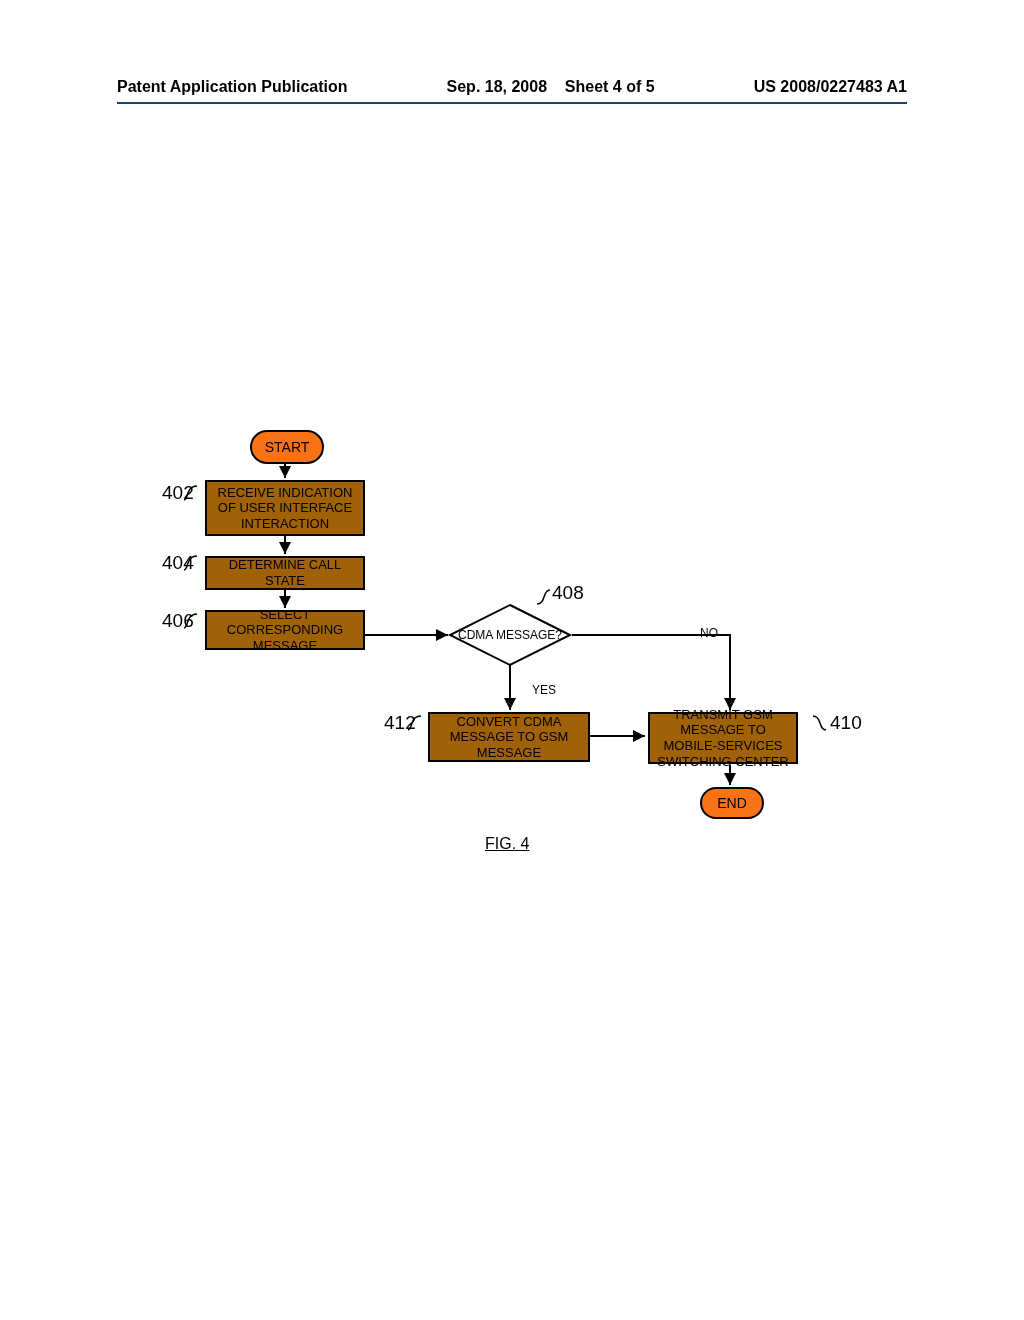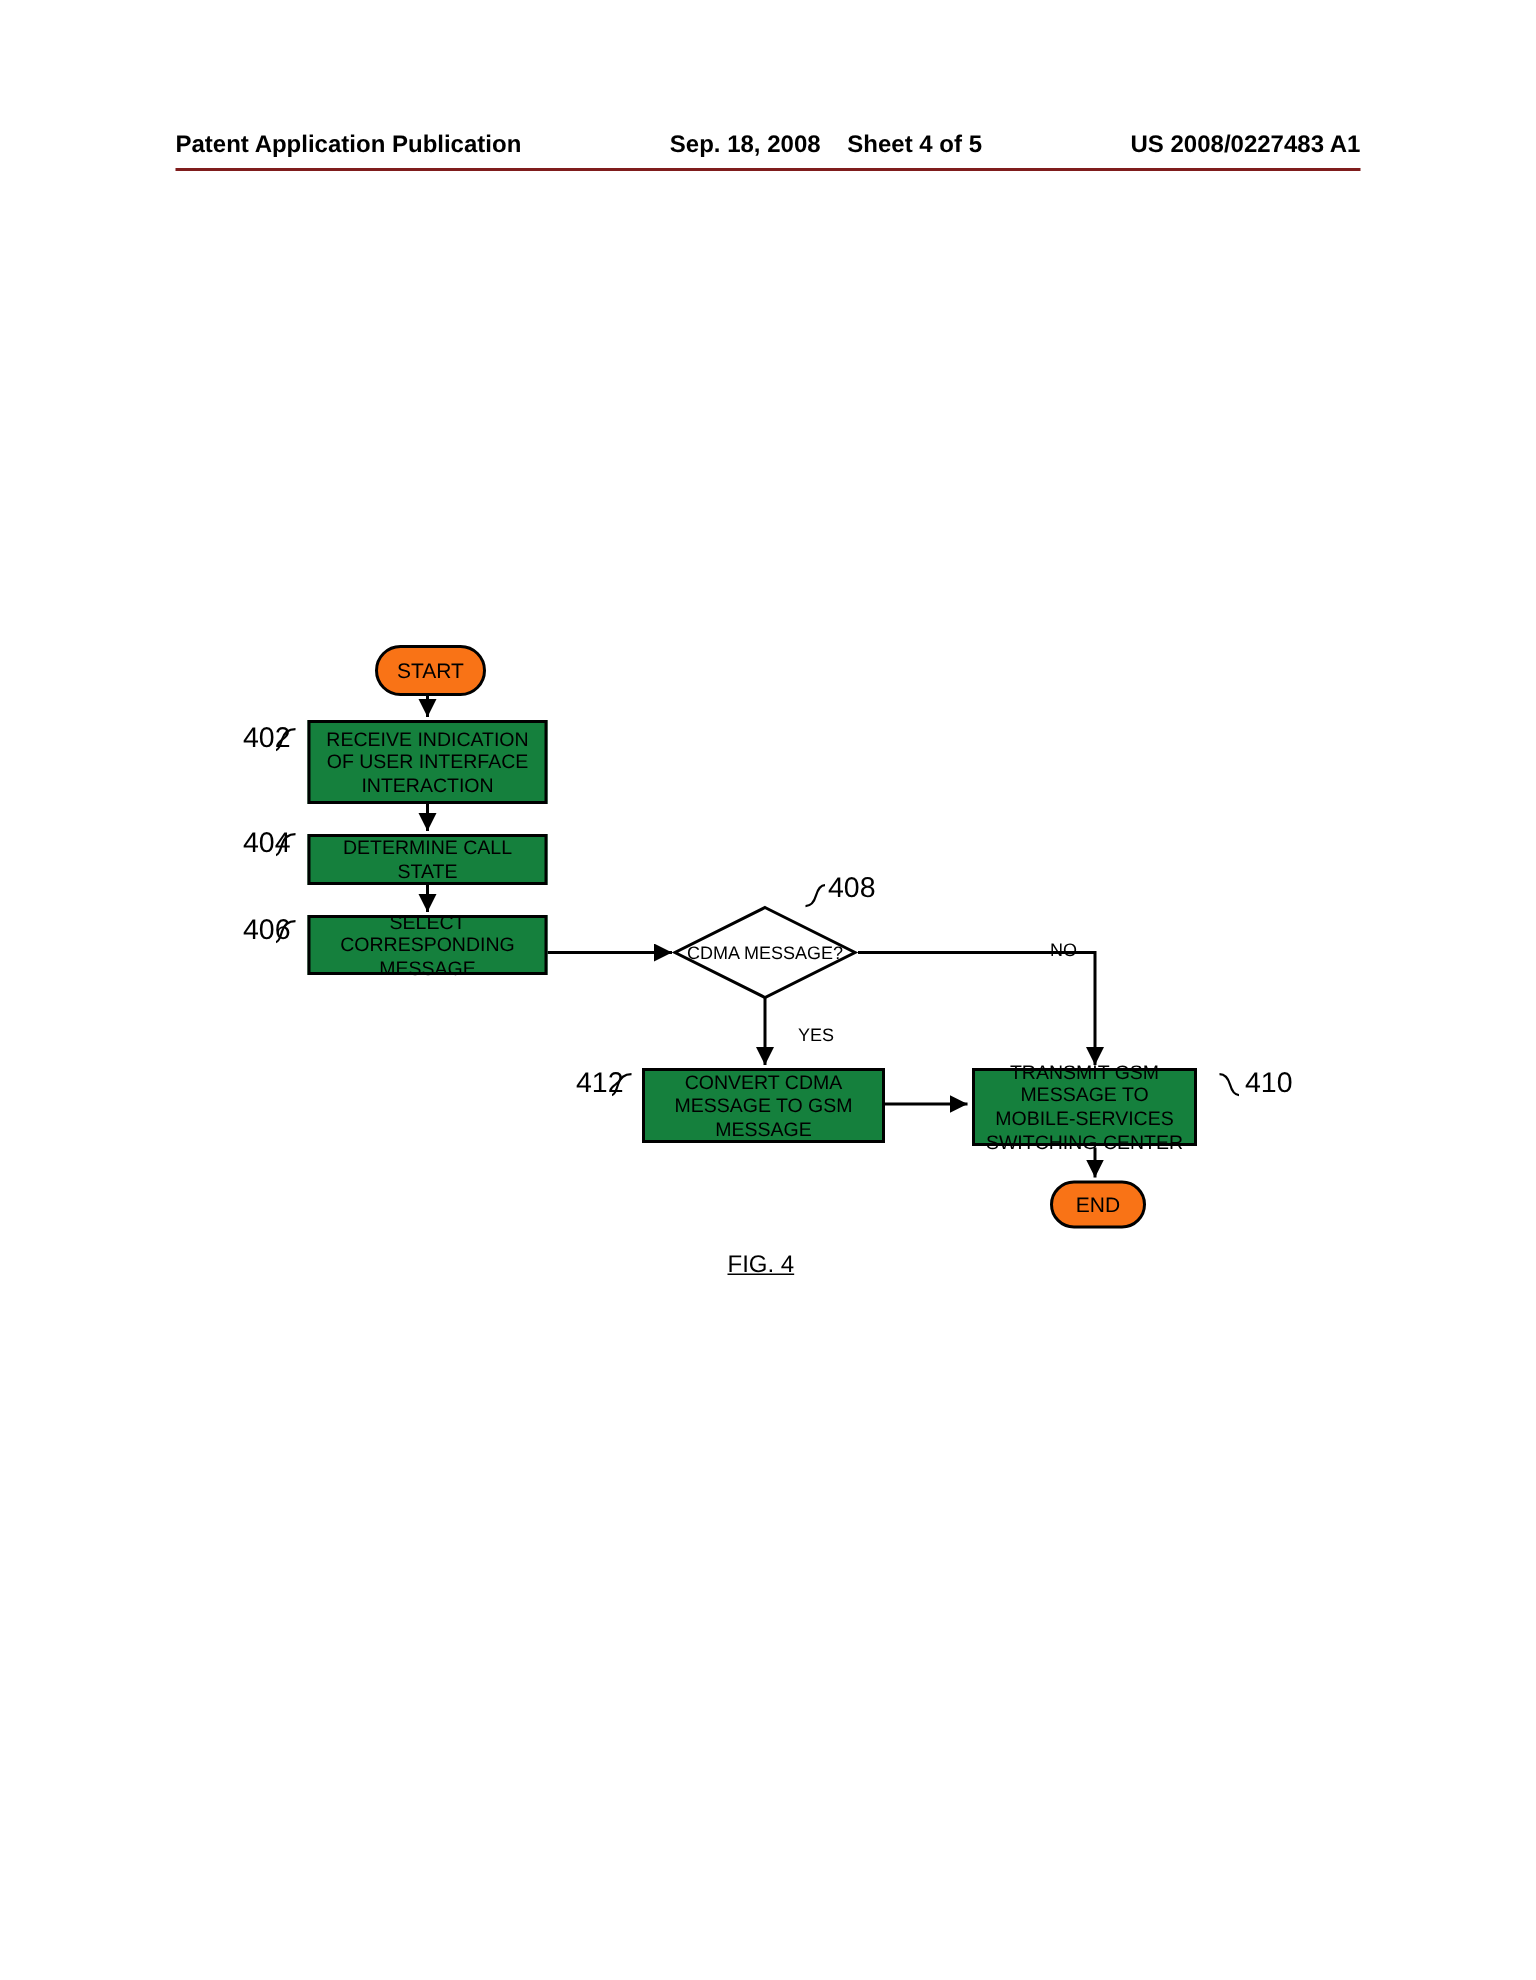--- a/index.html
+++ b/index.html
@@ -13,42 +13,41 @@
   }
   .header {
     position: absolute;
     top: 78px;
     left: 117px;
     right: 117px;
     display: flex;
     justify-content: space-between;
     font-size: 16px;
     font-weight: bold;
-    border-bottom: 2px solid #7f1d1d;
+    border-bottom: 2px solid #0c4a6e;
     padding-bottom: 6px;
-    margin-top: 10px;
   }
   .diagram {
     position: absolute;
     top: 430px;
     left: 190px;
     width: 660px;
   }
   .box {
     position: absolute;
     border: 2px solid #000;
     text-align: center;
     font-size: 13px;
     display: flex;
     align-items: center;
     justify-content: center;
     line-height: 1.2;
     padding: 3px;
     box-sizing: border-box;
-    background: #15803d;
+    background: #a16207;
   }
   .terminator {
     position: absolute;
     border: 2px solid #000;
     border-radius: 18px;
     text-align: left;
     font-size: 14px;
     display: flex;
     align-items: center;
     justify-content: center;

